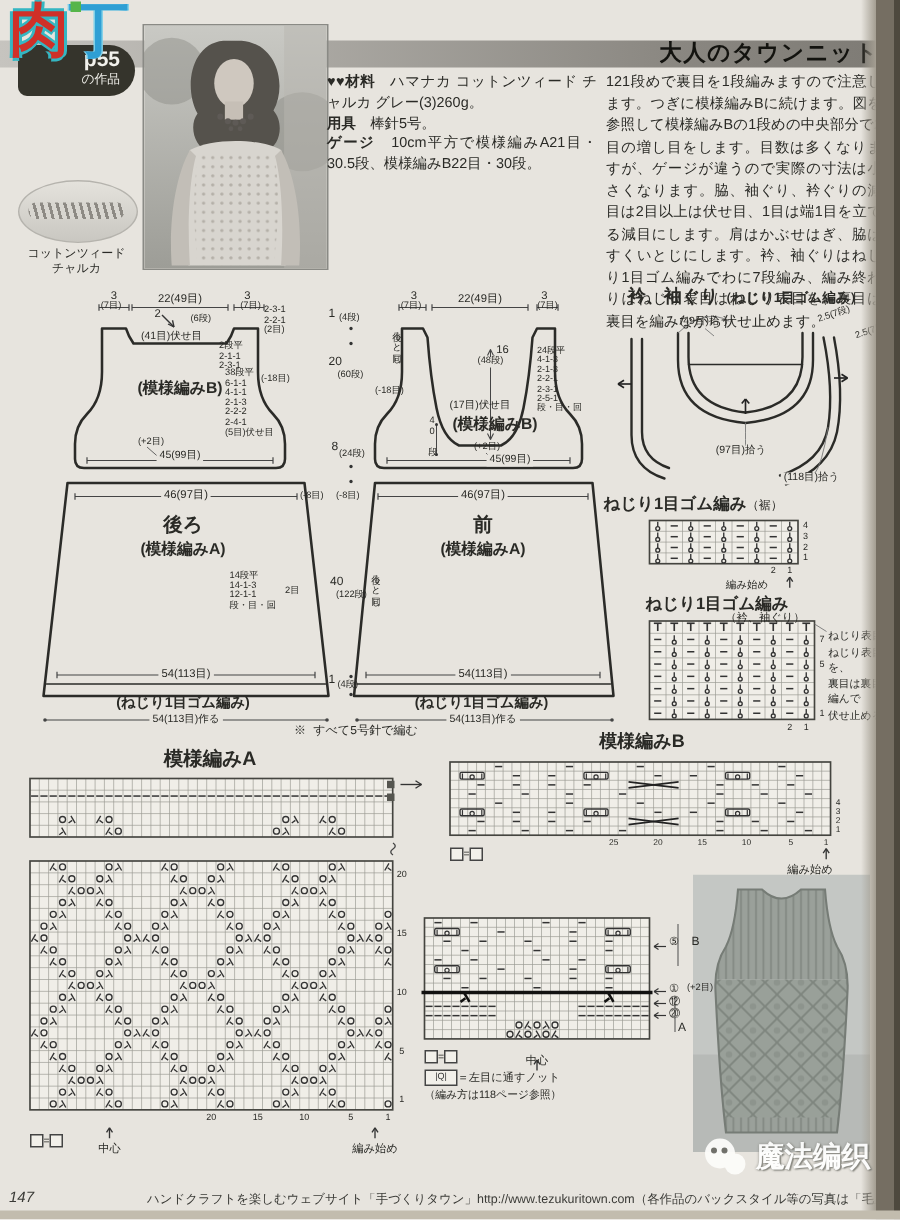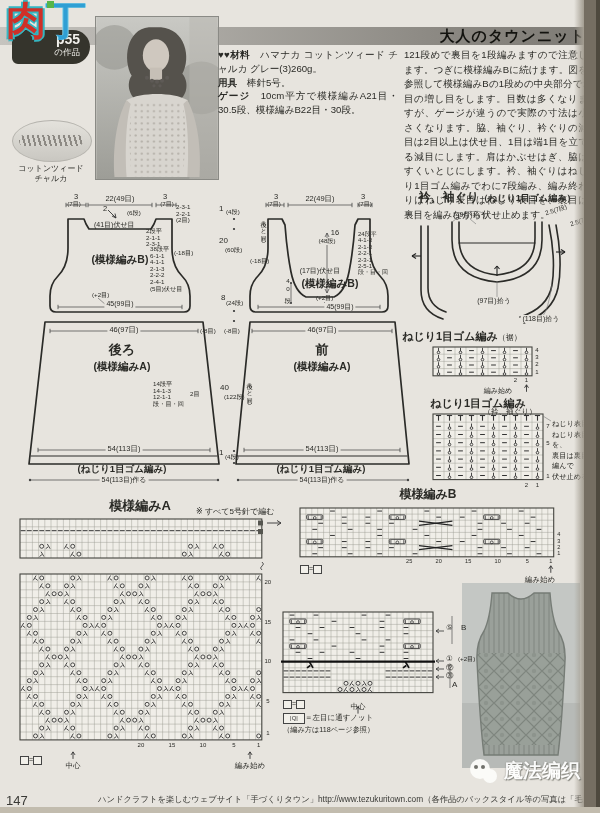--- a/index.html
+++ b/index.html
@@ -34,21 +34,21 @@
   #swatch .strand{position:absolute;left:6px;top:14px;width:64px;height:11px;border-radius:5px;
           background:repeating-linear-gradient(75deg,#8d8a84 0 2px,#d8d6d0 2px 5px);}
   #mat{position:absolute;left:218px;top:48px;width:180px;font-size:9.6px;line-height:13.8px;text-align:justify;z-index:2;}
   #mat p{margin:0;}
   #instr{position:absolute;left:404px;top:48px;width:184px;font-size:9.6px;line-height:14.5px;text-align:justify;z-index:2;}
   svg text{font-family:"Liberation Sans","DejaVu Sans",sans-serif;}
   #edgeR1{position:absolute;right:16px;top:0;width:10px;height:813px;background:linear-gradient(to right,rgba(150,144,132,0),#a39d91);z-index:8;}
   #edgeR2{position:absolute;right:4px;top:0;width:12px;height:813px;background:#756e62;z-index:8;}
   #edgeR3{position:absolute;right:0;top:0;width:4px;height:813px;background:#4e493e;z-index:8;}
   #edgeB{position:absolute;left:0;bottom:0;width:600px;height:6px;background:#c2bcae;z-index:9;}
-  #footer-num{position:absolute;left:6px;top:793px;font-size:13px;color:#3a3a36;z-index:3;}
+  #footer-num{position:absolute;left:6px;top:793px;font-size:10px;color:#3a3a36;z-index:3;font-style:italic;}
   #footer-text{position:absolute;left:98px;top:794px;width:490px;font-size:8.3px;color:#3a3a36;
         white-space:nowrap;overflow:hidden;z-index:3;}
   #wm{position:absolute;left:468px;top:758px;display:flex;align-items:center;gap:6px;z-index:10;opacity:.93;}
   #wm .wtxt{font-size:19px;font-weight:bold;color:#fff;text-shadow:0 0 2px #8a8a84,1px 1px 1px #77776f;}
   #vest{position:absolute;left:462px;top:583px;z-index:2;}
   .tiny{font-size:6.2px;line-height:6.6px;}
 </style>
 </head>
 <body>
 
@@ -1414,21 +1414,21 @@
   <div class="lbl tiny" style="left:225px;top:247px;">(60段)</div>
   <div class="lbl" style="left:221px;top:294px;font-size:8px;">8</div>
   <div class="lbl tiny" style="left:226px;top:300px;">(24段)</div>
   <div class="lbl tiny" style="left:200px;top:328px;">(-8目)</div>
   <div class="lbl tiny" style="left:224px;top:328px;">(-8目)</div>
   <div class="lbl" style="left:220px;top:384px;font-size:8px;">40</div>
   <div class="lbl tiny" style="left:224px;top:394px;">(122段)</div>
   <div class="lbl" style="left:219px;top:449px;font-size:8px;">1</div>
   <div class="lbl tiny" style="left:225px;top:454px;">(4段)</div>
 
-  <div class="lbl" style="left:196px;top:508px;font-size:8px;">※ すべて5号針で編む</div>
+  <div class="lbl" style="left:196px;top:484px;font-size:8px;font-family:Liberation Mono, monospace;">※ すべて5号針で編む</div>
 
   <div class="lbl c" style="left:497px;top:191px;"><span class="b" style="font-size:12px;">衿、袖ぐり</span><span class="b" style="font-size:9px;">（ねじり1目ゴム編み）</span></div>
   <div class="lbl c" style="left:470px;top:211px;">(49目)拾う</div>
   <div class="lbl tiny rot" style="left:545px;top:207px;">2.5(7段)</div>
   <div class="lbl tiny rot" style="left:570px;top:218px;">2.5(7段)</div>
   <div class="lbl c bgp" style="left:494px;top:297px;">(97目)拾う</div>
   <div class="lbl c bgp" style="left:541px;top:315px;">(118目)拾う</div>
 
   <div class="lbl c" style="left:462px;top:330px;"><span class="b" style="font-size:11px;">ねじり1目ゴム編み</span><span style="font-size:8px;">（裾）</span></div>
   <div class="lbl c" style="left:498px;top:387px;">編み始め</div>

